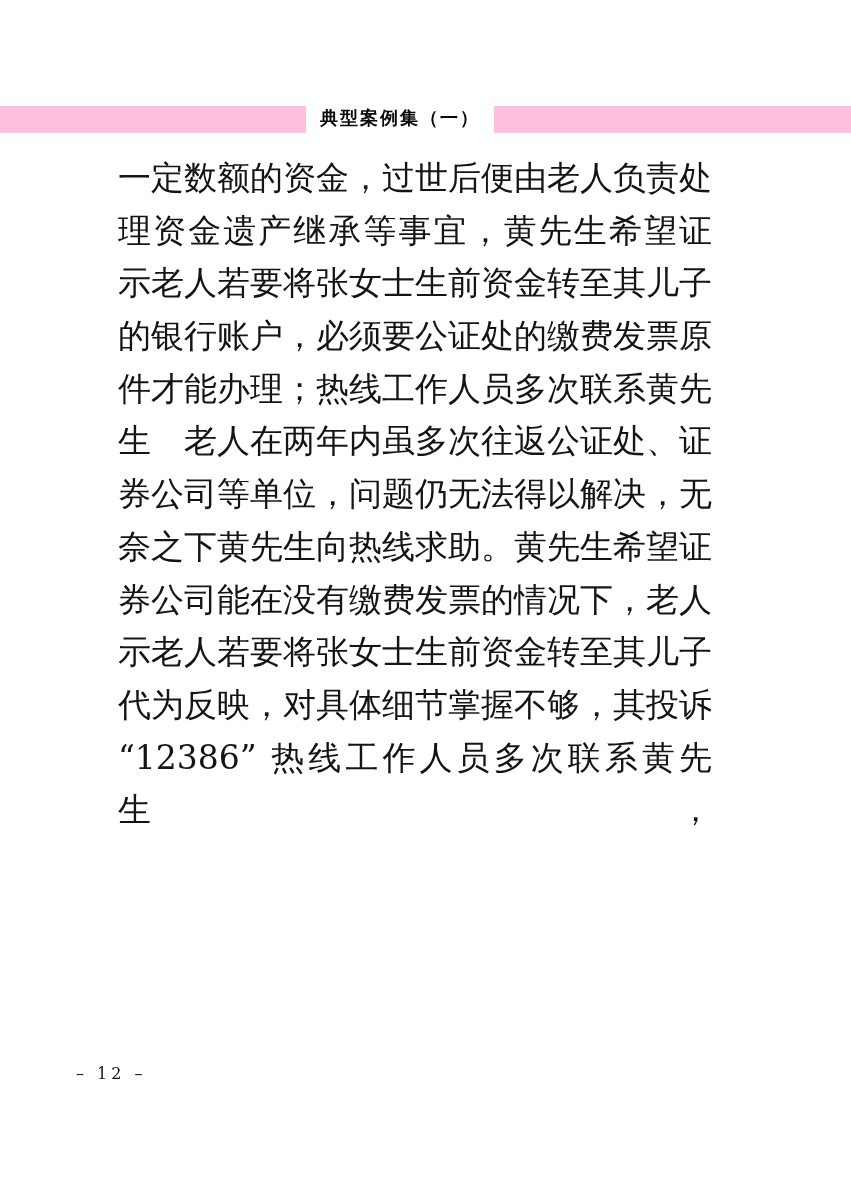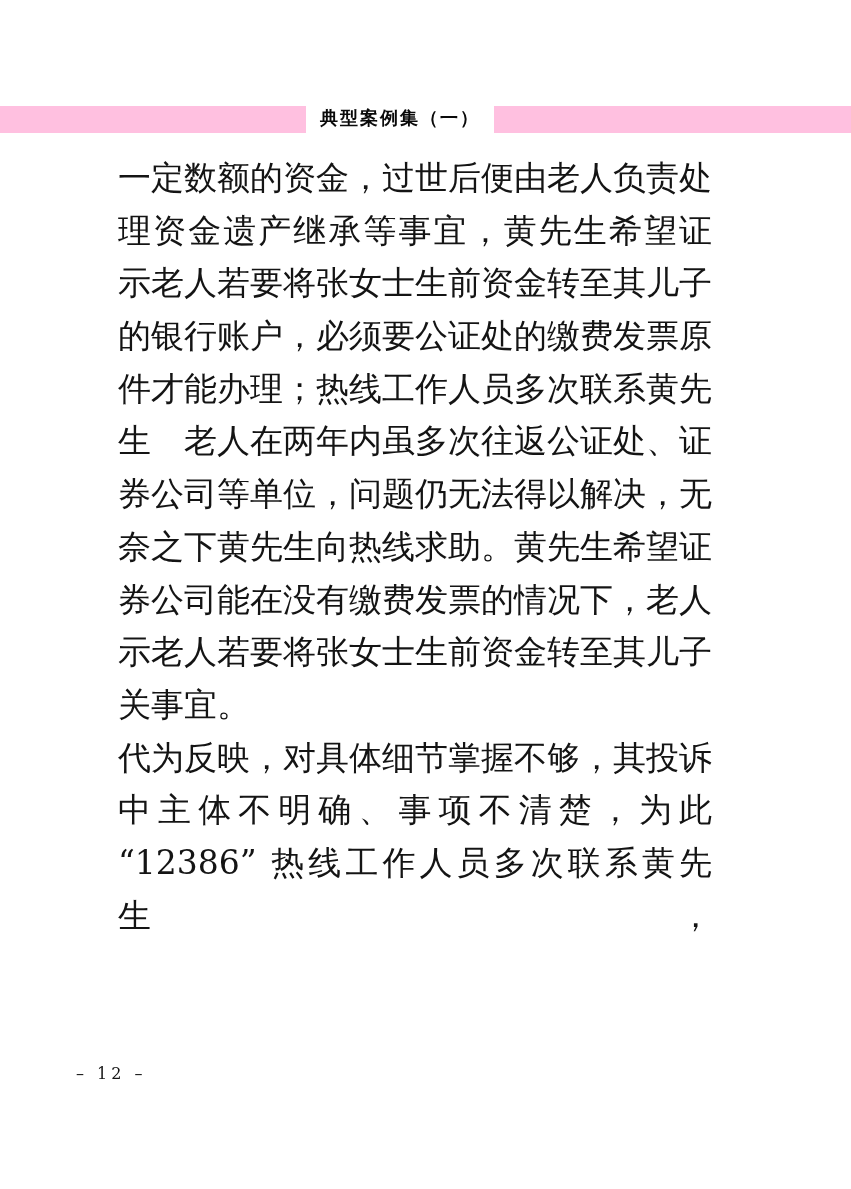--- a/index.html
+++ b/index.html
@@ -86,22 +86,20 @@
     <div class="line">理资金遗产继承等事宜，黄先生希望证</div>
     <div class="line">示老人若要将张女士生前资金转至其儿子</div>
     <div class="line">的银行账户，必须要公证处的缴费发票原</div>
     <div class="line">件才能办理；热线工作人员多次联系黄先生</div>
 
     <div class="line indent">老人在两年内虽多次往返公证处、证</div>
     <div class="line">券公司等单位，问题仍无法得以解决，无</div>
     <div class="line">奈之下黄先生向热线求助。黄先生希望证</div>
     <div class="line">券公司能在没有缴费发票的情况下，老人</div>
     <div class="line">示老人若要将张女士生前资金转至其儿子</div>
-    <div class="line end">关事宜。</div>
 
     <div class="line">代为反映，对具体细节掌握不够，其投诉</div>
-    <div class="line">中主体不明确、事项不清楚，为此</div>
     <div class="line">“12386” 热线工作人员多次联系黄先生，</div>
   </div>
 
   <div class="page-number">– 12 –</div>
 
 </div>
 
 </body></html>

